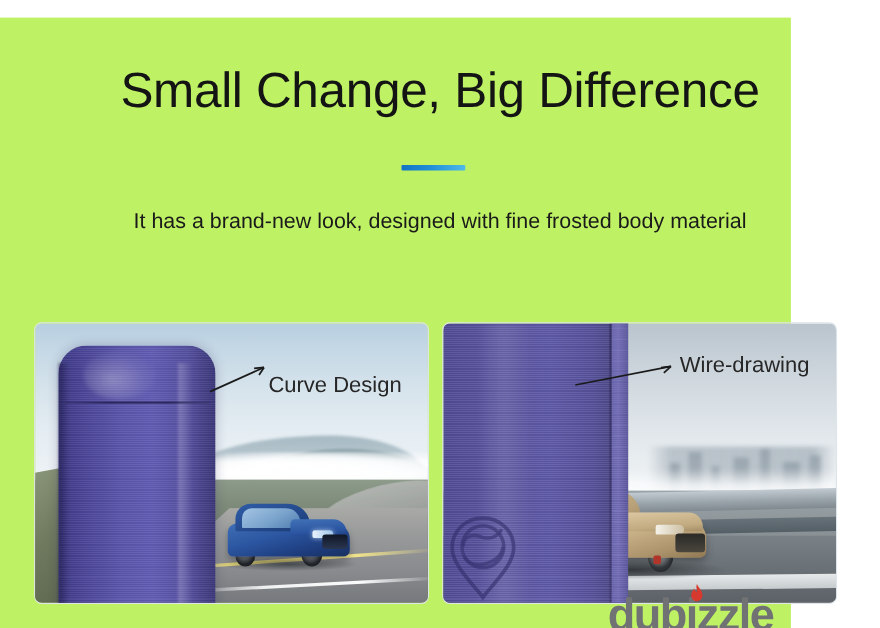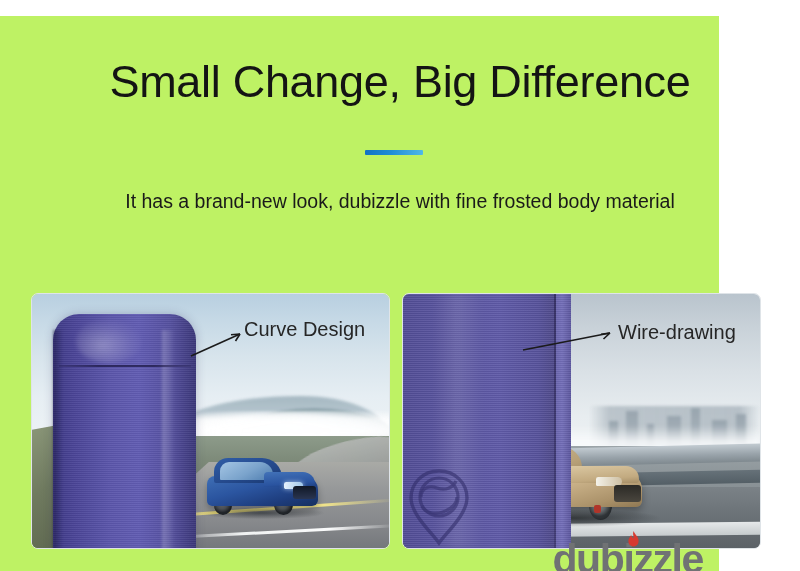--- a/index.html
+++ b/index.html
@@ -378,21 +378,21 @@
   }
 
   
   .callout-label {
     position: absolute;
     font-size: 20px;
     color: #262626;
     white-space: nowrap;
     font-weight: 400;
   }
-  .callout-label.curve { left: 244px; top: 302px; }
+  .callout-label.curve { left: 244px; top: 323px; }
   .callout-label.wire  { left: 618px; top: 305px; }
 
   .arrow-svg {
     position: absolute;
     overflow: visible;
   }
   .arrow-svg.curve { left: 190px; top: 300px; }
   .arrow-svg.wire  { left: 522px; top: 300px; }
 
   
@@ -422,21 +422,21 @@
 </head>
 <body>
 
 <div id="page">
 
   <div class="title">Small Change, Big Difference</div>
 
   <div class="divider"></div>
 
   <div class="subtitle">
-    <span class="line">It has a brand-new look, dubizzle with fine frosted body material</span>
+    <span class="line">It has a brand-new look, designed with fine frosted body material</span>
   </div>
 
   <div class="panel left">
     <div class="scene">
       <div class="sky-l"></div>
       <div class="hills-far-l"></div>
       <div class="hills-mid-l"></div>
       <div class="clouds-l"></div>
       <div class="ground-l"></div>
       <div class="road-curve-l"></div>

